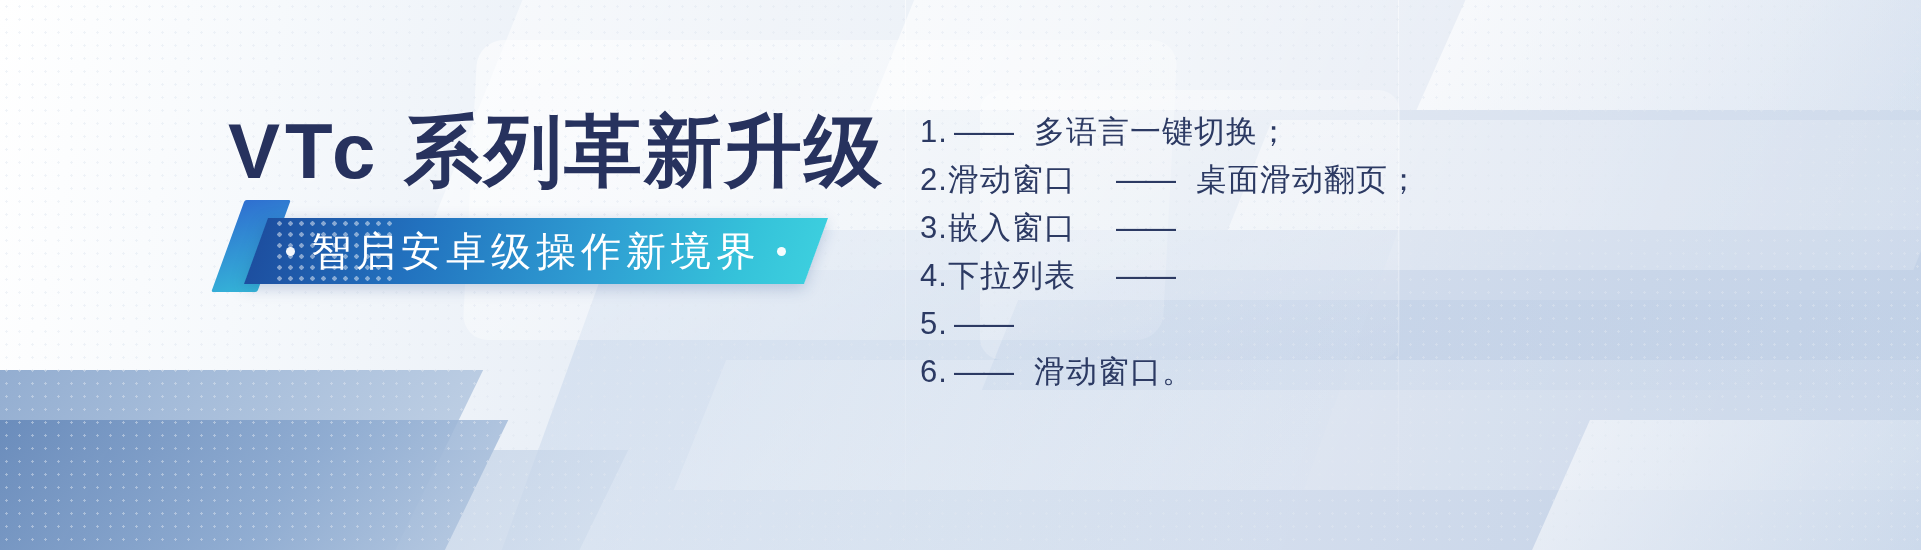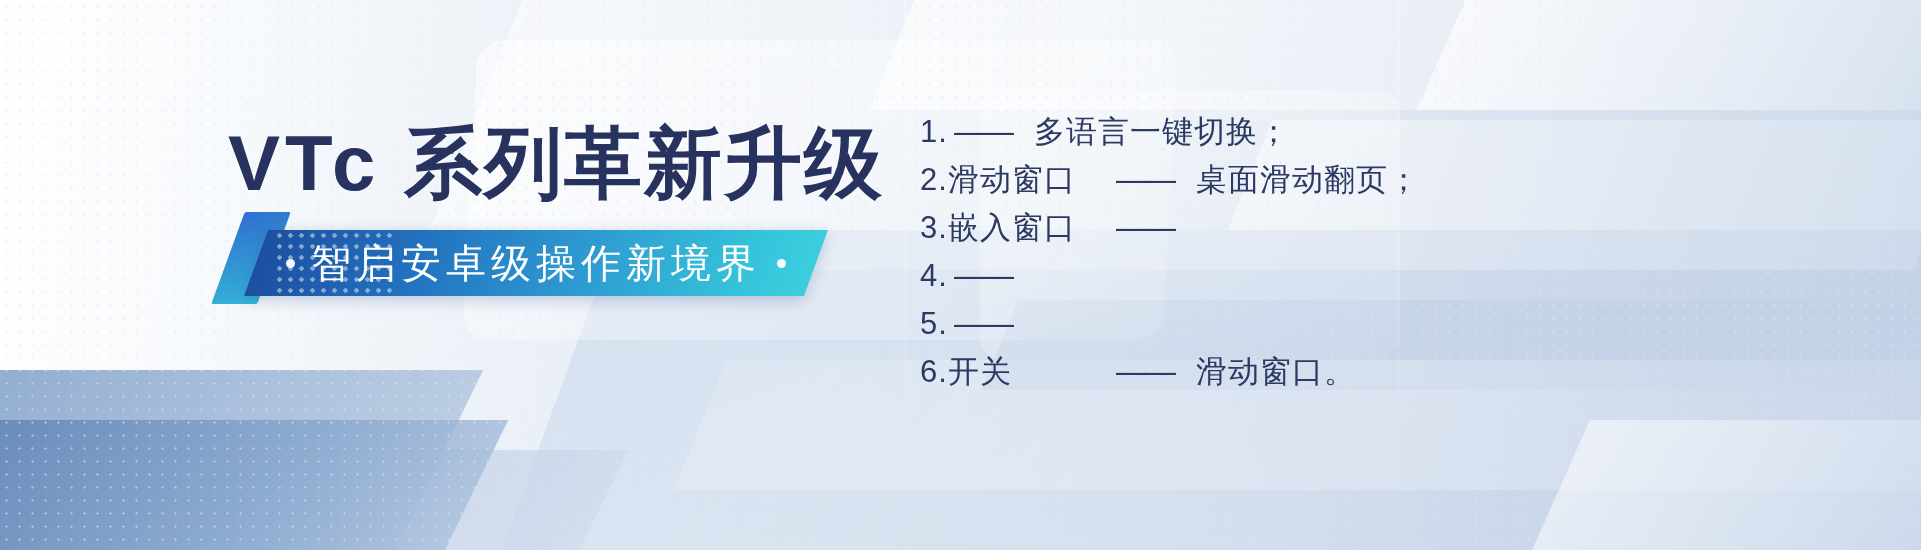--- a/index.html
+++ b/index.html
@@ -106,21 +106,21 @@
     background:linear-gradient(100deg,rgba(255,255,255,.65),rgba(225,235,247,.2));
     transform:skewX(-24deg);
   }
 
   .vline{
     position:absolute;top:0;height:100%;width:1px;
     background:linear-gradient(180deg,rgba(255,255,255,.55),rgba(255,255,255,0));
   }
 
   
-  .left-block{position:absolute;left:228px;top:124px;width:640px;}
+  .left-block{position:absolute;left:228px;top:112px;width:640px;}
 
   .title{
     font-size:78px;
     font-weight:900;
     letter-spacing:2px;
     color:#27325e;
     line-height:1;
     margin:0;
     white-space:nowrap;
     text-shadow:0 2px 6px rgba(255,255,255,.45);
@@ -236,27 +236,27 @@
       <span class="f-dash">——</span>
       <span class="f-desc">桌面滑动翻页；</span>
     </div>
     <div class="feature-row">
       <span class="f-index">3.</span>
       <span class="f-name">嵌入窗口</span>
       <span class="f-dash">——</span>
     </div>
     <div class="feature-row">
       <span class="f-index">4.</span>
+      <span class="f-name">下拉列表</span>
       <span class="f-dash">——</span>
     </div>
     <div class="feature-row">
       <span class="f-index">5.</span>
       <span class="f-dash">——</span>
     </div>
     <div class="feature-row">
       <span class="f-index">6.</span>
-      <span class="f-name">开关</span>
       <span class="f-dash">——</span>
       <span class="f-desc">滑动窗口。</span>
     </div>
   </div>
 
 </div>
 
 </body></html>

